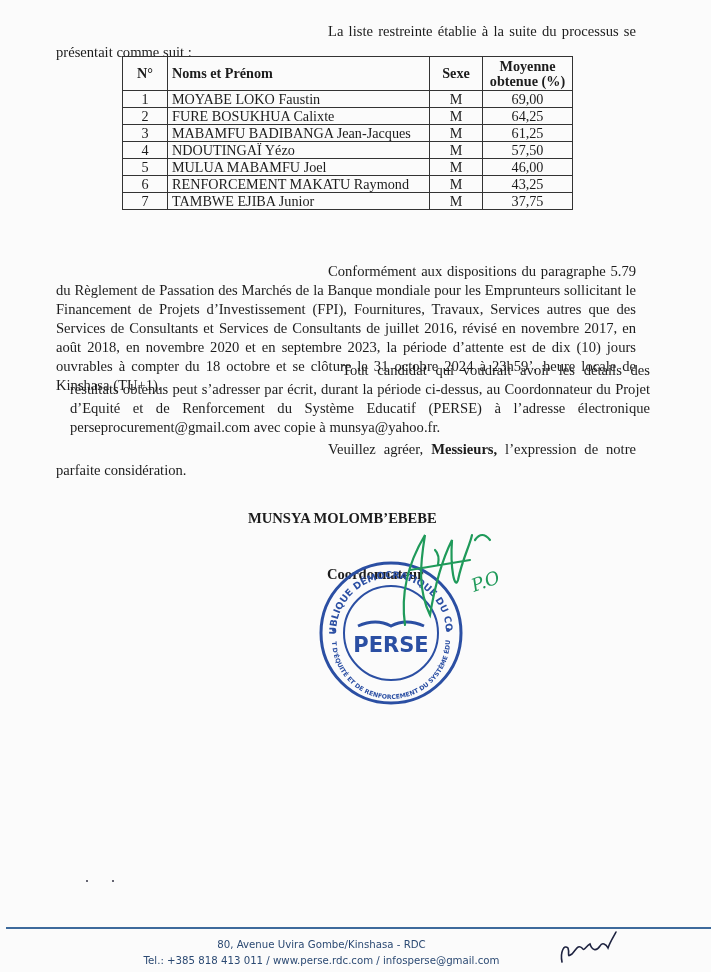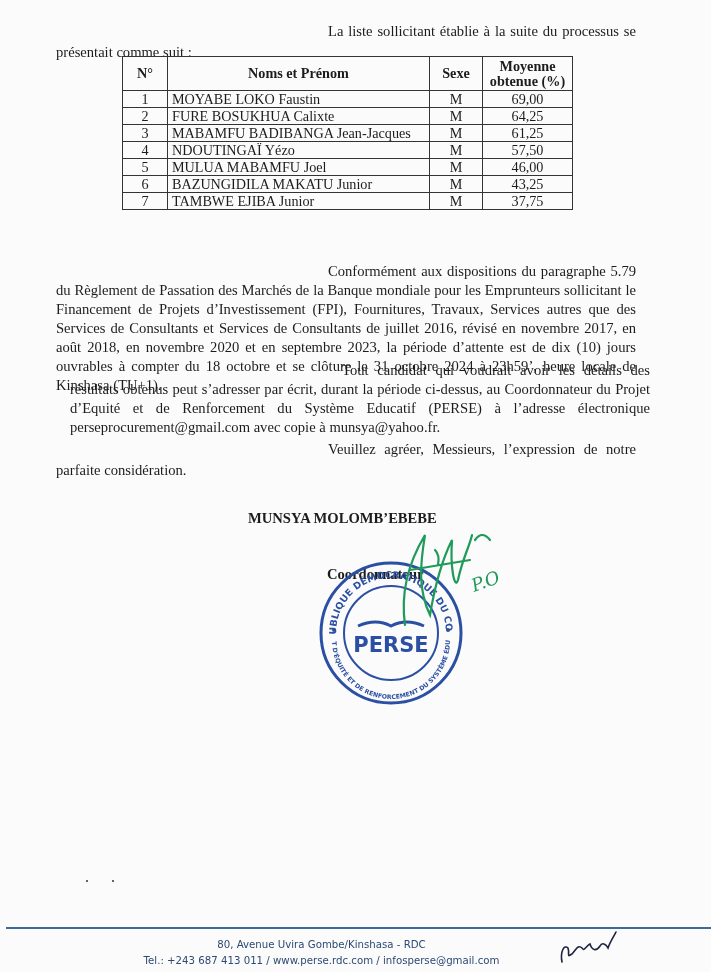--- a/index.html
+++ b/index.html
@@ -7,21 +7,21 @@
     width: 711px; height: 972px; background: #fbfbfb; position: relative; overflow: hidden;
     font-family: "Liberation Serif", "DejaVu Serif", serif; color: #1c1c1c;
   }
   .p { position: absolute; font-size: 14.6px; line-height: 19px; }
   .just { text-align: justify; text-align-last: left; }
   .indent { text-indent: 272px; }
   #intro { left: 56px; top: 6px; width: 580px; line-height: 21px; }
   #para1 { left: 56px; top: 236px; width: 580px; margin-top: 26px; }
   #para2 { left: 70px; top: 346px; width: 580px; }
   #para3 { left: 56px; top: 424px; width: 580px; line-height: 21px; }
-  b { font-weight: normal; }
+  b { font-weight: bold; }
 
   table#shortlist {
     position: absolute; left: 122px; top: 56px; width: 451px;
     border-collapse: collapse; font-size: 14.2px; line-height: 15px;
   }
   #shortlist th, #shortlist td { border: 1px solid #333; padding: 0 4px; }
   #shortlist th { font-weight: bold; height: 33px; text-align: center; }
   #shortlist td { height: 16px; }
   .c-num { width: 36px; text-align: center; }
   .c-name { width: 253px; text-align: left; }
@@ -38,27 +38,27 @@
   .foot { position: absolute; width: 643px; left: 0; text-align: center;
           font-family: "DejaVu Sans", "Liberation Sans", sans-serif; font-size: 10.2px; color: #2c4a73; }
   #foot-addr { top: 939px; }
   #foot-contact { top: 955px; }
   #initials { position: absolute; left: 556px; top: 928px; width: 70px; height: 40px; }
   .speck { position: absolute; width: 2px; height: 2px; background: #334; border-radius: 1px; }
 </style>
 </head>
 <body>
 
-<p class="p just indent" id="intro">La liste sollicitant établie à la suite du processus se présentait comme suit :</p>
+<p class="p just indent" id="intro">La liste restreinte établie à la suite du processus se présentait comme suit :</p>
 
 <table id="shortlist">
   <thead>
     <tr>
       <th class="c-num">N°</th>
-      <th class="c-name" style="text-align:center">Noms et Prénom</th>
+      <th class="c-name" style="text-align:left">Noms et Prénom</th>
       <th class="c-sex">Sexe</th>
       <th class="c-avg">Moyenne obtenue (%)</th>
     </tr>
   </thead>
   <tbody id="rows">
       <tr>
         <td class="c-num">1</td>
         <td class="c-name">MOYABE LOKO Faustin</td>
         <td class="c-sex">M</td>
         <td class="c-avg">69,00</td>
@@ -82,21 +82,21 @@
         <td class="c-avg">57,50</td>
       </tr>
       <tr>
         <td class="c-num">5</td>
         <td class="c-name">MULUA MABAMFU Joel</td>
         <td class="c-sex">M</td>
         <td class="c-avg">46,00</td>
       </tr>
       <tr>
         <td class="c-num">6</td>
-        <td class="c-name">BAZUNGIDILA MAKATU Junior</td>
+        <td class="c-name">RENFORCEMENT MAKATU Raymond</td>
         <td class="c-sex">M</td>
         <td class="c-avg">43,25</td>
       </tr>
       <tr>
         <td class="c-num">7</td>
         <td class="c-name">TAMBWE EJIBA Junior</td>
         <td class="c-sex">M</td>
         <td class="c-avg">37,75</td>
       </tr>
     </tbody>
@@ -131,16 +131,16 @@
 <svg id="signature" viewBox="0 0 120 110">
   <path d="M 25 105 C 20 70 30 40 45 15 C 40 45 38 70 50 95 C 55 65 62 40 72 20 C 70 50 75 70 78 60 C 82 40 90 25 92 15 M 30 50 L 90 40 M 55 30 Q 60 35 58 45 M 95 20 Q 102 10 110 20" fill="none" stroke="#1f9a5a" stroke-width="2.2" stroke-linecap="round"></path>
   <text x="94" y="72" font-family="DejaVu Serif, serif" font-style="italic" font-size="18" fill="#1f9a5a" transform="rotate(-20 94 72)">P.O</text>
 </svg>
 
 <span class="speck" style="left:86px; top:880px"></span>
 <span class="speck" style="left:112px; top:880px"></span>
 
 <div id="footer-line"></div>
 <div class="foot" id="foot-addr">80, Avenue Uvira Gombe/Kinshasa - RDC</div>
-<div class="foot" id="foot-contact">Tel.: +243 687 413 011 / www.perse.rdc.com / infosperse@gmail.com</div>
+<div class="foot" id="foot-contact">Tel.: +385 818 413 011 / www.perse.rdc.com / infosperse@gmail.com</div>
 <svg id="initials" viewBox="0 0 70 40">
   <path d="M 6 34 C 4 24 8 16 12 20 C 14 26 10 30 16 26 C 20 22 22 16 26 20 C 28 24 30 18 34 16 C 36 22 40 24 44 18 C 46 14 50 16 52 20 C 54 14 58 8 60 4" fill="none" stroke="#1e2340" stroke-width="1.6" stroke-linecap="round"></path>
 </svg>
 
 </body></html>

